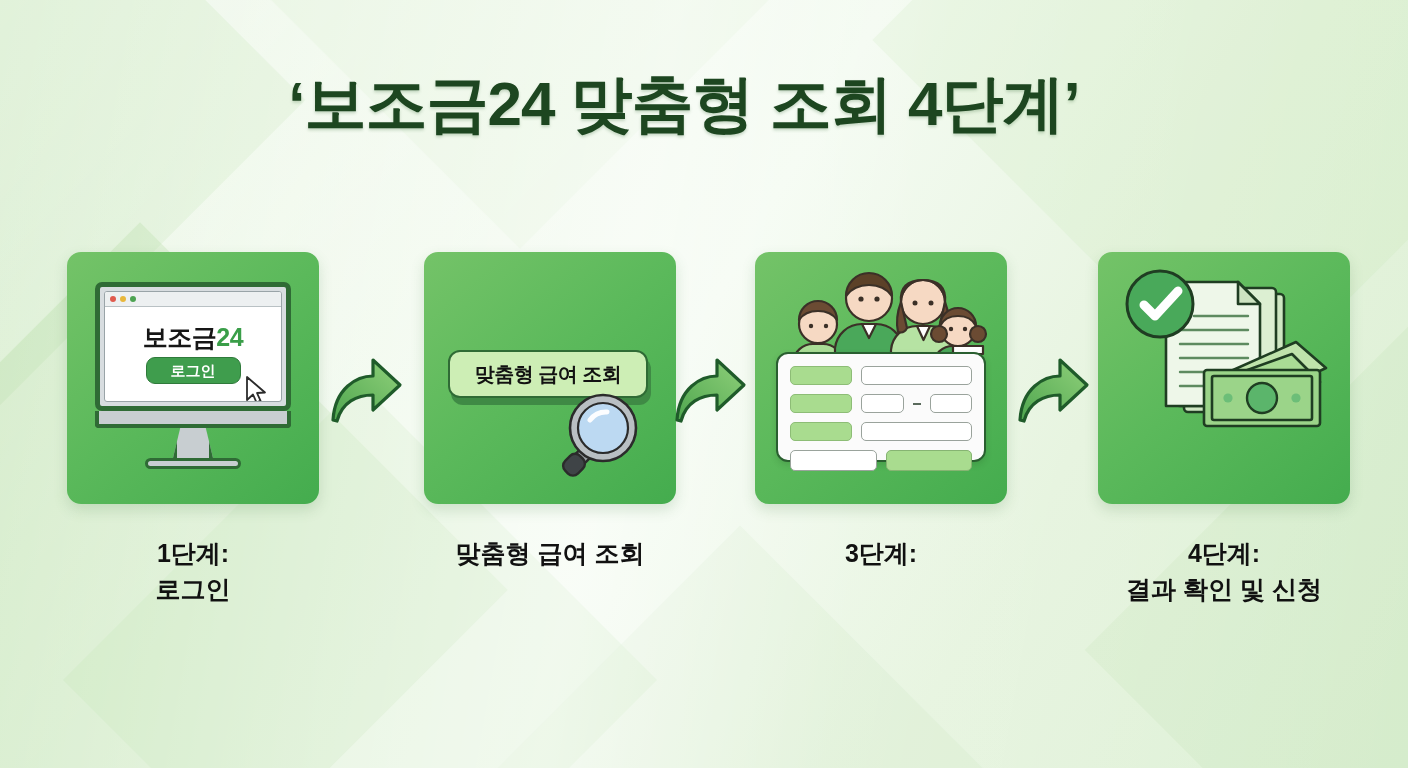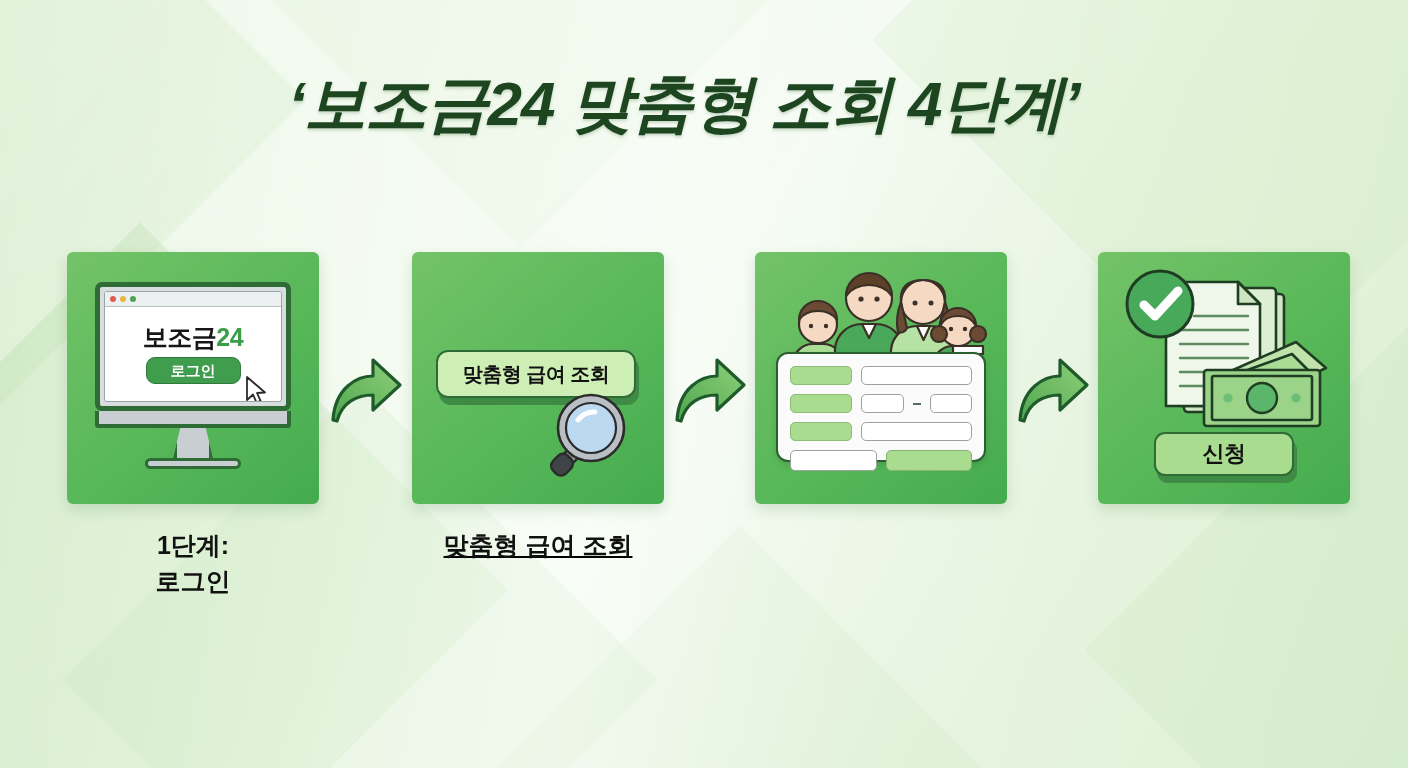--- a/index.html
+++ b/index.html
@@ -87,53 +87,52 @@
     position: absolute;
     left: 0; top: 62px;
     width: 1368px;
     text-align: center;
     font-size: 62px;
     font-weight: 900;
     letter-spacing: -1px;
     color: #1d4620;
     text-shadow: 0 2px 3px rgba(60,110,60,0.25);
     white-space: nowrap;
-    font-style: italic;
   }
 
   
   #steps {
     position: absolute;
     left: 0; top: 252px;
     width: 1408px;
     height: 420px;
   }
 
   .step {
     position: absolute;
     top: 0;
     width: 252px;
   }
   .step-1 { left: 67px; }
-  .step-2 { left: 412px; text-decoration: underline; }
+  .step-2 { left: 424px; }
   .step-3 { left: 755px; }
   .step-4 { left: 1098px; }
 
   .card {
     position: relative;
     width: 252px;
     height: 252px;
-    border-radius: 6px;
+    border-radius: 14px;
     background: linear-gradient(140deg, #74c368 0%, #5bb95b 48%, #44ac4e 100%);
     box-shadow: 0 6px 14px rgba(60,120,60,0.18);
     overflow: hidden;
   }
 
   .caption {
-    margin-top: 24px;
+    margin-top: 32px;
     text-align: center;
     color: #111111;
     font-size: 25px;
     font-weight: 800;
     line-height: 1.42;
   }
   .caption .cap-line { display: block; white-space: nowrap; }
 
   
   .arrow {
@@ -488,20 +487,21 @@
             <span class="f-label"></span>
             <span class="f-input"></span>
           </div>
           <div class="form-row">
             <span class="f-blank"></span>
             <span class="f-submit"></span>
           </div>
         </div>
       </div>
       <div class="caption">
+        <span class="cap-line">3단계:</span>
       </div>
     </div>
 
     <div class="step step-4">
       <div class="card">
         <svg class="result-art" viewBox="0 0 212 170">
           <g stroke="#1f3d22" stroke-width="2.6" stroke-linejoin="round">
 
             <rect x="64" y="28" width="100" height="118" rx="4" fill="#cfe7c3"></rect>
             <rect x="56" y="22" width="100" height="118" rx="4" fill="#dcefd2"></rect>
@@ -524,24 +524,24 @@
             <rect x="84" y="104" width="116" height="56" rx="3" fill="#9bd489"></rect>
             <rect x="92" y="110" width="100" height="44" rx="2" fill="#9bd489"></rect>
           </g>
           <circle cx="142" cy="132" r="15" fill="#5bb56b" stroke="#1f3d22" stroke-width="2.4"></circle>
           <circle cx="108" cy="132" r="4.6" fill="#6cbe78"></circle>
           <circle cx="176" cy="132" r="4.6" fill="#6cbe78"></circle>
 
           <circle cx="40" cy="38" r="33" fill="#49a95a" stroke="#1f3d22" stroke-width="3"></circle>
           <path d="M24 39 L35 50 L58 25" fill="none" stroke="#ffffff" stroke-width="9" stroke-linecap="round" stroke-linejoin="round"></path>
         </svg>
-        <div class="apply-wrap">
-          <div class="apply-shadow"></div>
-          <div class="apply-btn">신청</div>
-        </div>
+      </div>
+      <div class="caption">
+        <span class="cap-line">4단계:</span>
+        <span class="cap-line">결과 확인 및 신청</span>
       </div>
     </div>
 
     <svg class="arrow arrow-1" viewBox="0 0 78 74">
       <defs>
         <linearGradient id="agrad" x1="0" y1="1" x2="1" y2="0">
           <stop offset="0%" stop-color="#4fa64f"></stop>
           <stop offset="100%" stop-color="#8fd07a"></stop>
         </linearGradient>
       </defs>

